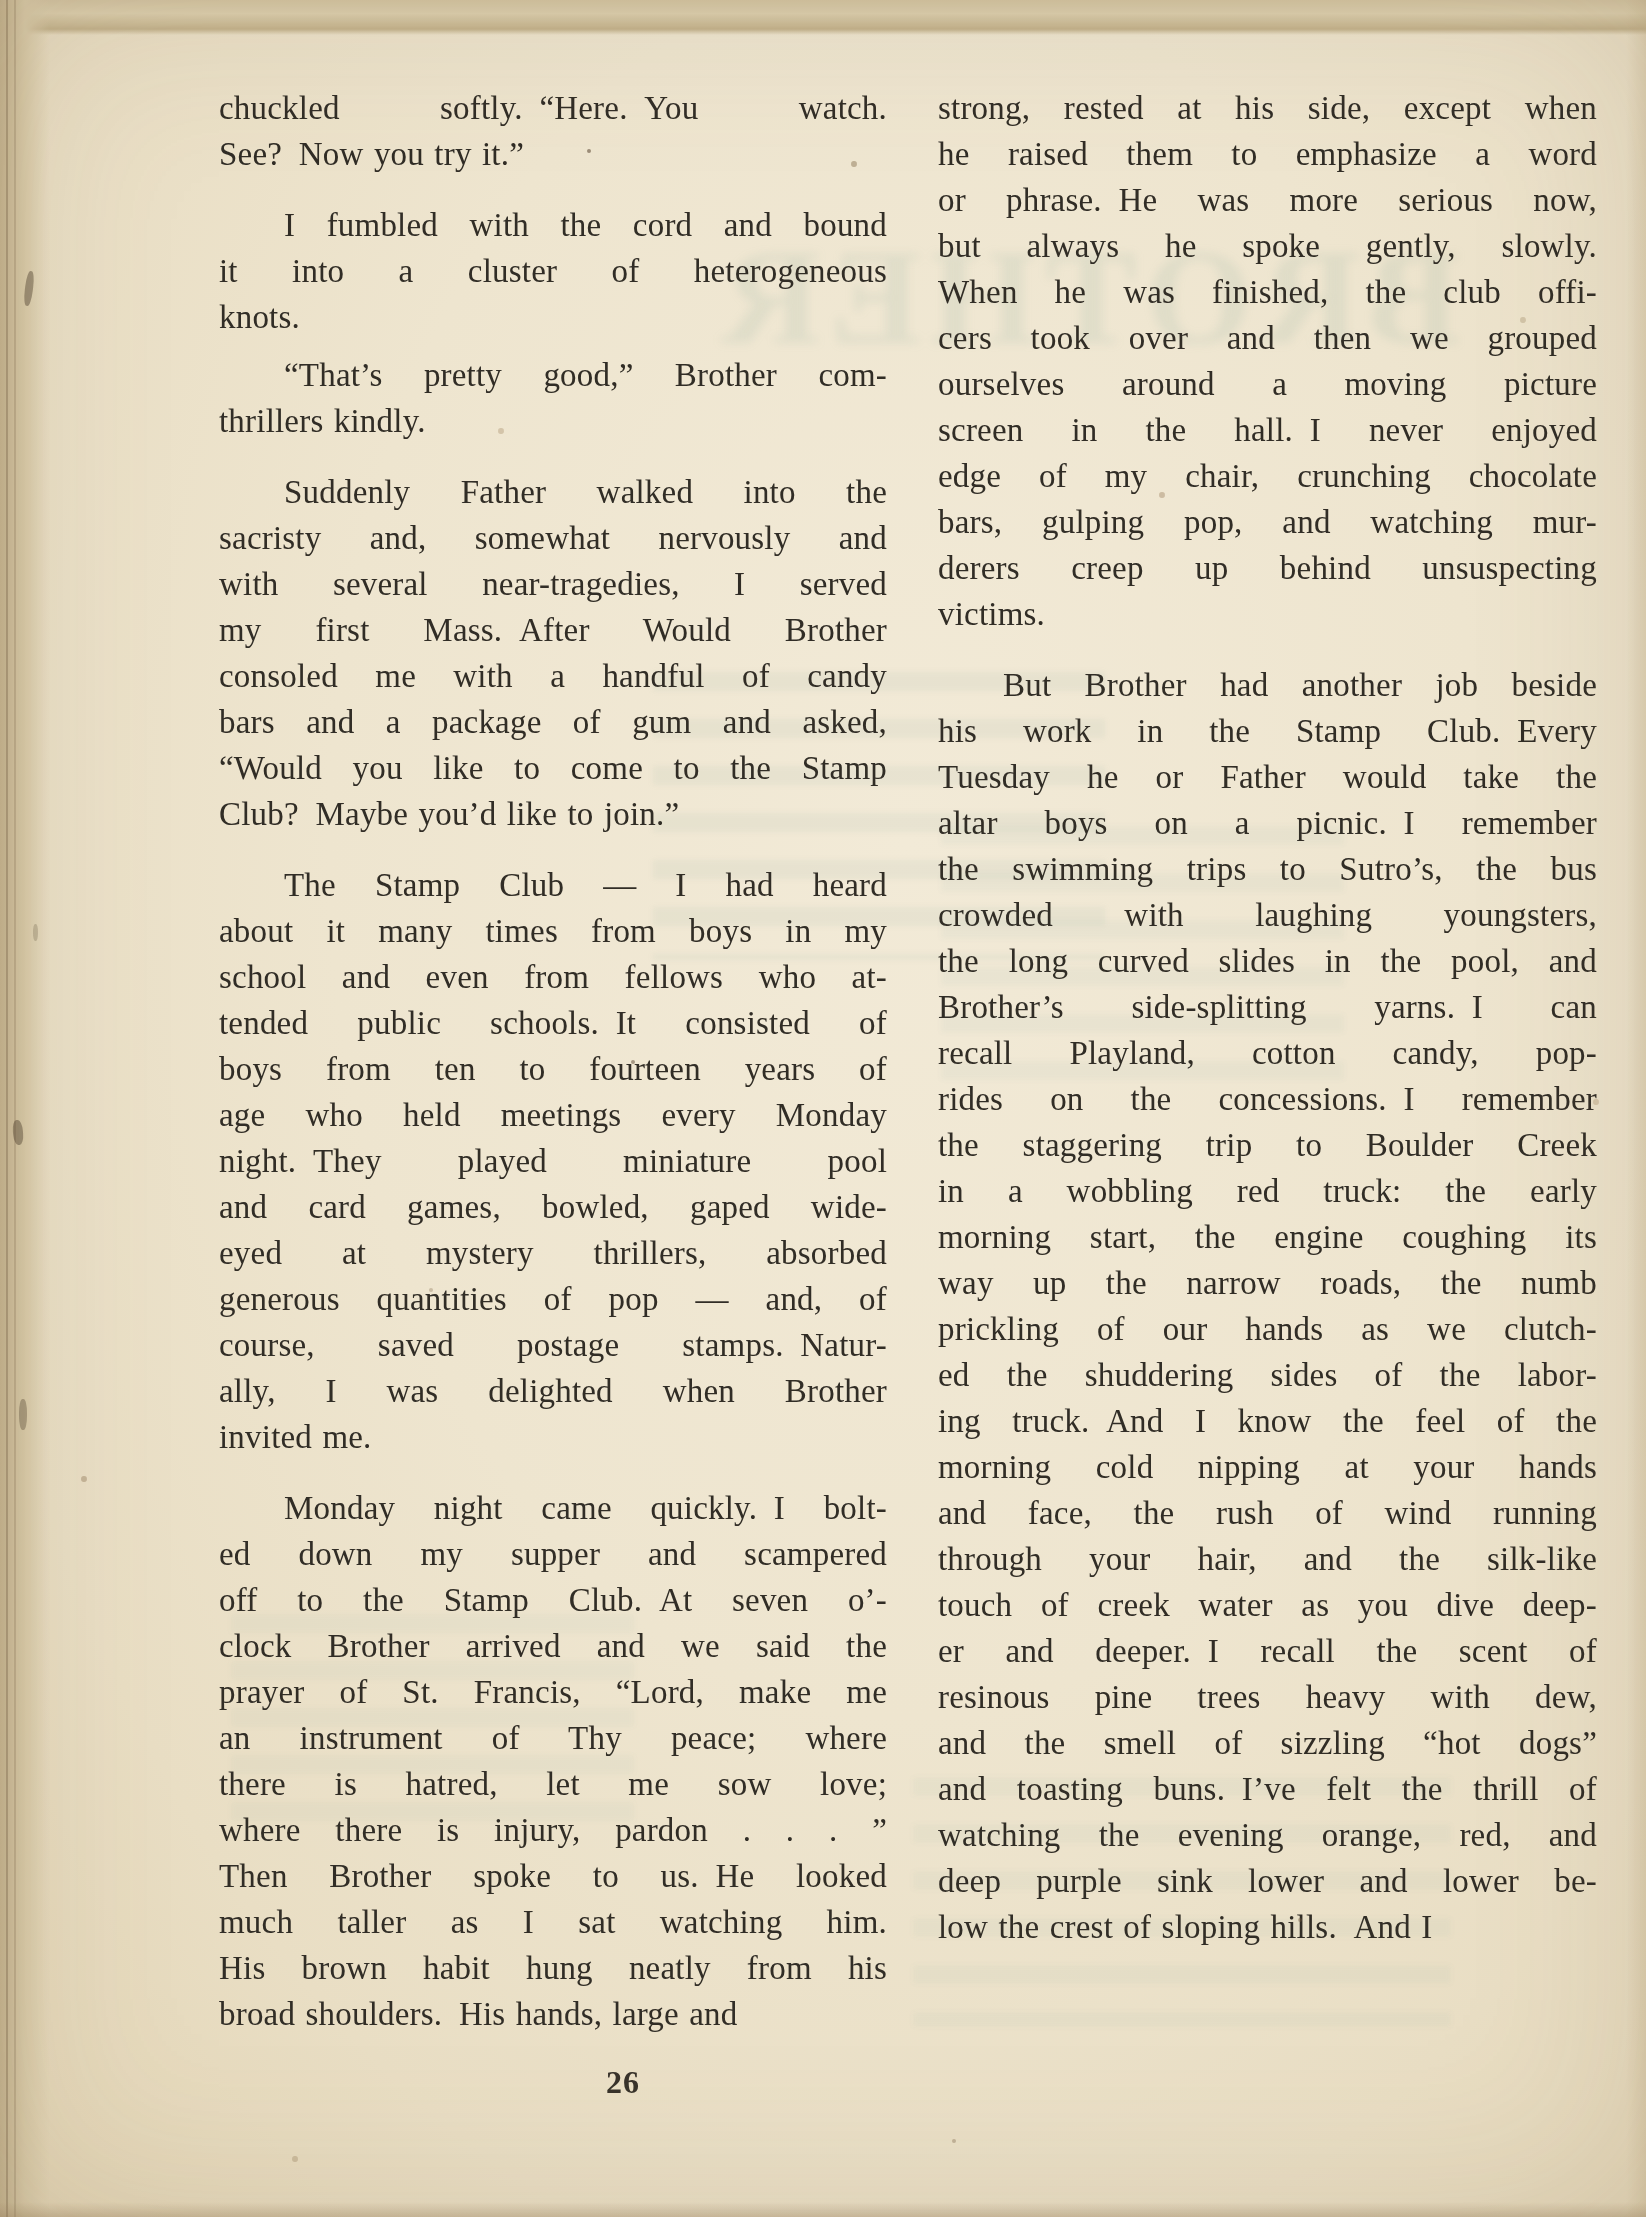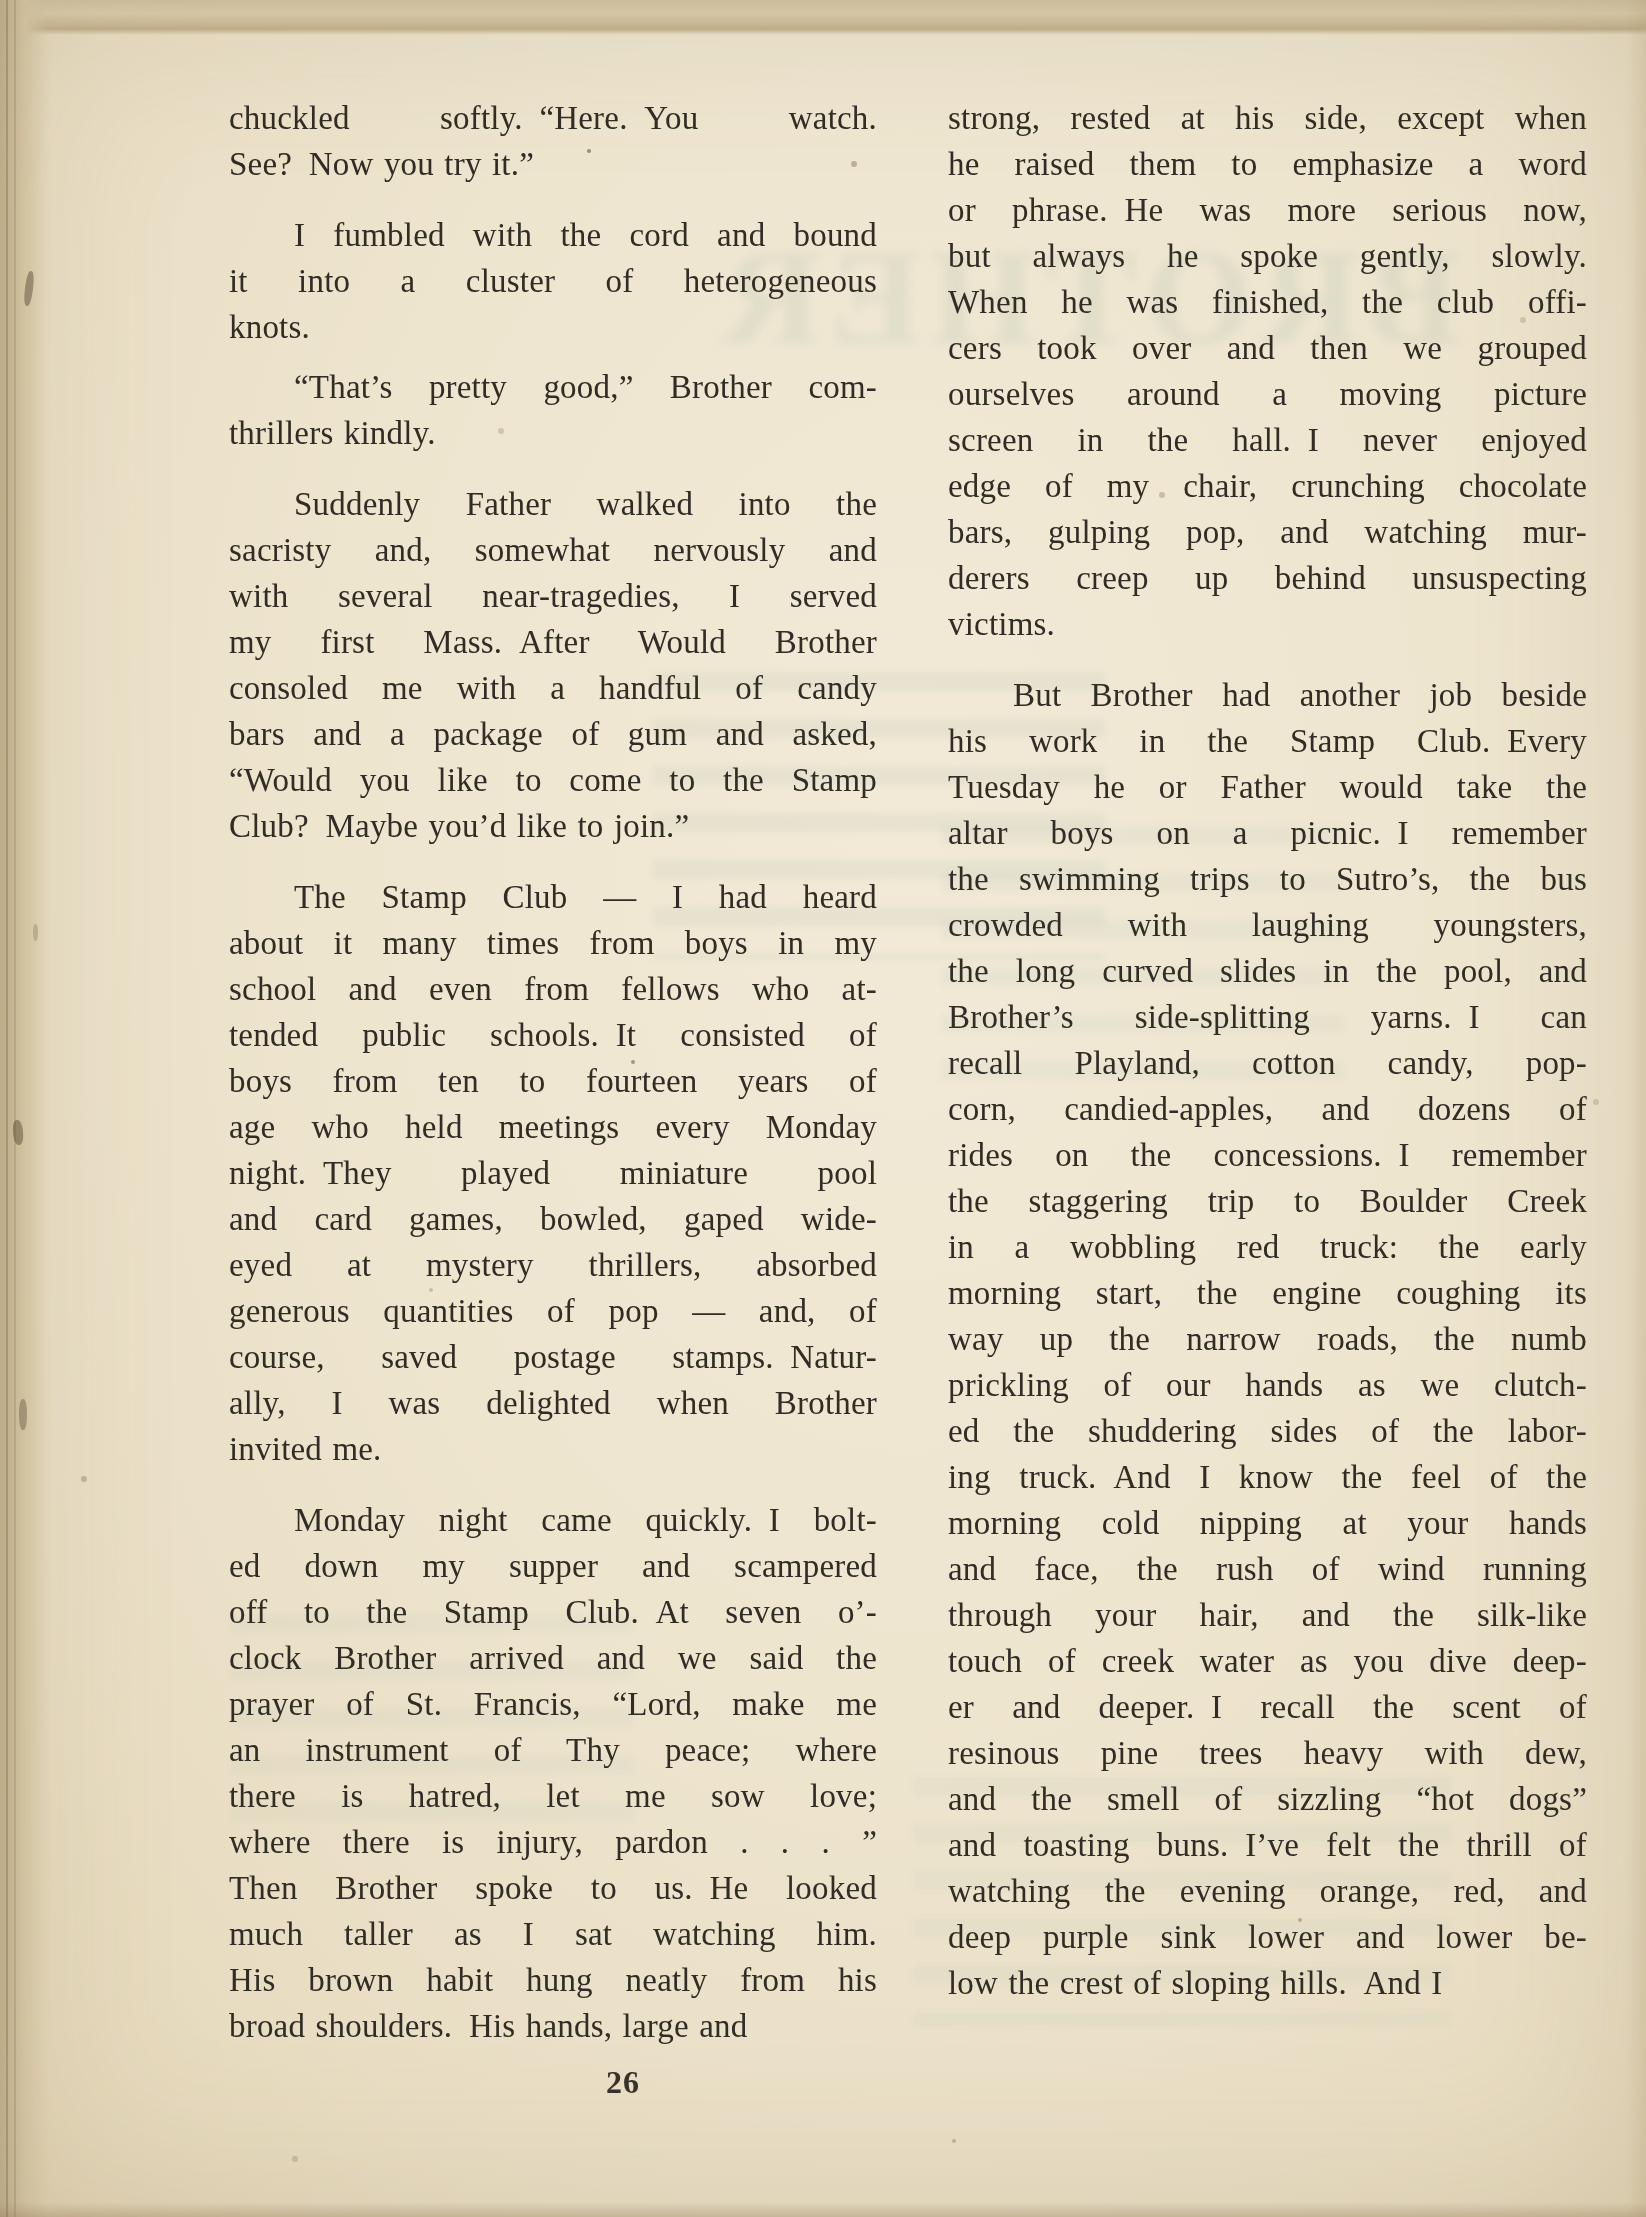--- a/index.html
+++ b/index.html
@@ -103,21 +103,21 @@
   .g4{left:913px;top:1777px;width:538px;height:250px;opacity:.75;}
   
   .col{
     position:absolute;top:81px;
     color:var(--ink);
     font-size:33px;line-height:46px;
     letter-spacing:0.2px;word-spacing:1.9px;
   }
   .col-left{left:215px;width:676px;}
   .col-right{left:934px;width:667px;}
-  .para{margin:14px;}
+  .para{margin:4px;}
   .para.s1{margin-top:11.5px;}
   .para.s2{margin-top:25px;}
   .para.indent .line:first-child{text-indent:65px;}
   .line{text-align:justify;text-align-last:justify;}
   .line.last{text-align-last:left;}
   
   .folio{
     position:absolute;left:606px;top:2064px;width:58px;
     text-align:left;font-size:32px;font-weight:700;color:#38332b;
     letter-spacing:1px;
@@ -206,21 +206,20 @@
       <div class="para indent s2">
         <div class="line">But Brother had another job beside</div>
         <div class="line">his work in the Stamp Club. Every</div>
         <div class="line">Tuesday he or Father would take the</div>
         <div class="line">altar boys on a picnic. I remember</div>
         <div class="line">the swimming trips to Sutro’s, the bus</div>
         <div class="line">crowded with laughing youngsters,</div>
         <div class="line">the long curved slides in the pool, and</div>
         <div class="line">Brother’s side-splitting yarns. I can</div>
         <div class="line">recall Playland, cotton candy, pop-</div>
-        <div class="line">corn, candied-apples, and dozens of</div>
         <div class="line">rides on the concessions. I remember</div>
         <div class="line">the staggering trip to Boulder Creek</div>
         <div class="line">in a wobbling red truck: the early</div>
         <div class="line">morning start, the engine coughing its</div>
         <div class="line">way up the narrow roads, the numb</div>
         <div class="line">prickling of our hands as we clutch-</div>
         <div class="line">ed the shuddering sides of the labor-</div>
         <div class="line">ing truck. And I know the feel of the</div>
         <div class="line">morning cold nipping at your hands</div>
         <div class="line">and face, the rush of wind running</div>

